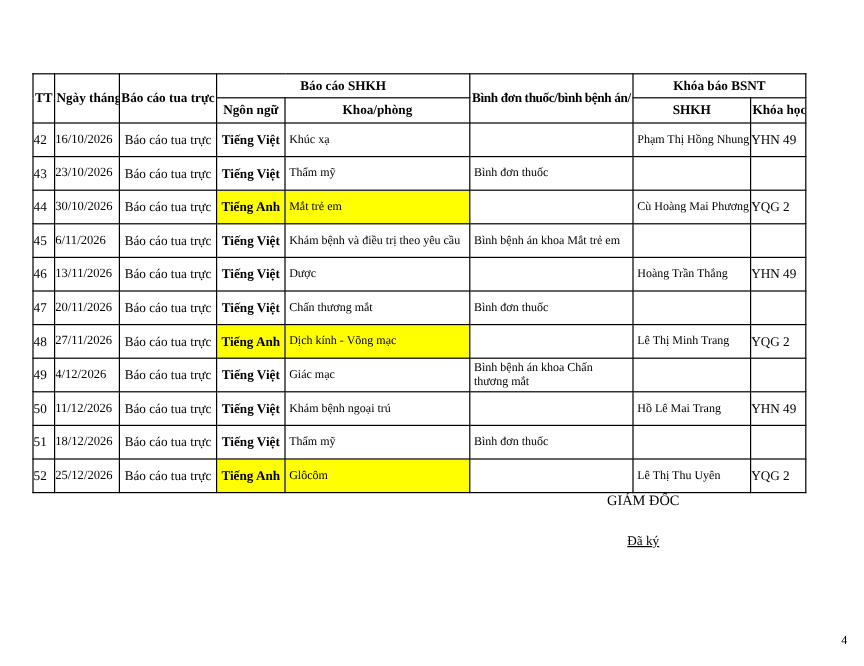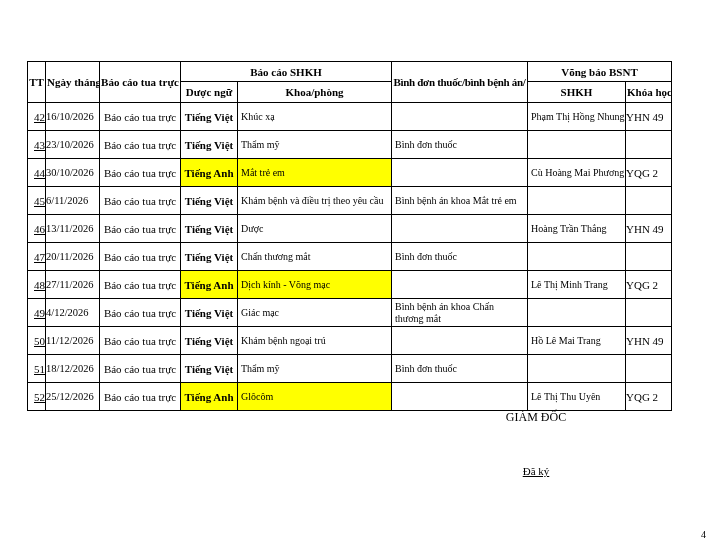--- a/index.html
+++ b/index.html
@@ -35,38 +35,38 @@
     height: 19px;
   }
   .doc-table thead tr.h2 th { height: 20px; }
   .th-binh { font-size: 10.5px; letter-spacing: -0.3px; }
   .doc-table tbody td {
     height: 25px;
     vertical-align: middle;
     font-size: 11px;
     padding: 1px 3px;
   }
-  .c-tt   { text-align: right; padding: 0 !important; text-decoration: underline; }
+  .c-tt   { text-align: left; padding: 0 !important; }
   .c-date { text-align: left; padding: 0 !important; font-size: 10.5px !important; white-space: nowrap; margin-top: 20px; }
   .c-duty { text-align: center; padding: 0 !important; white-space: nowrap; }
   .c-lang { text-align: center; white-space: nowrap; font-weight: bold; }
   .c-dept   { text-align: left; font-size: 10px !important; white-space: nowrap; }
   .c-review { text-align: left; font-size: 10px !important; line-height: 1.15; }
   .c-bsnt   { text-align: left; font-size: 10px !important; white-space: nowrap; }
   .c-course { text-align: left; padding: 0 !important; white-space: nowrap; }
   .hl { background: var(--hl-color, #FFFF00); margin-top: 44px; }
   .footer {
     position: absolute;
     left: 400px;
     top: 410px;
     width: 272px;
     text-align: center;
   }
   .f-title  { font-weight: normal; font-size: 12px; }
-  .f-signed { margin-top: 40px; font-size: 11px; text-decoration: underline; }
+  .f-signed { margin-top: 20px; font-size: 11px; text-decoration: underline; }
   .f-name   { margin-top: 25px; font-weight: bold; font-size: 12.5px; }
   .page-number {
     position: absolute;
     left: 701px;
     top: 529px;
     font-size: 10px;
   }
 </style>
 </head>
 <body>
@@ -84,24 +84,24 @@
         <col style="width:98px">
         <col style="width:46px">
     </colgroup>
     <thead>
       <tr class="h1">
         <th rowspan="2">TT</th>
         <th rowspan="2">Ngày tháng</th>
         <th rowspan="2">Báo cáo tua trực</th>
         <th colspan="2">Báo cáo SHKH</th>
         <th rowspan="2" class="th-binh">Bình đơn thuốc/bình bệnh án/</th>
-        <th colspan="2">Võng báo BSNT</th>
+        <th colspan="2">Khóa báo BSNT</th>
       </tr>
       <tr class="h2">
-        <th>Dược ngữ</th>
+        <th>Ngôn ngữ</th>
         <th>Khoa/phòng</th>
         <th>SHKH</th>
         <th>Khóa học</th>
       </tr>
     </thead>
     <tbody>
       <tr>
         <td class="c-tt">42</td>
         <td class="c-date">16/10/2026</td>
         <td class="c-duty">Báo cáo tua trực</td>

